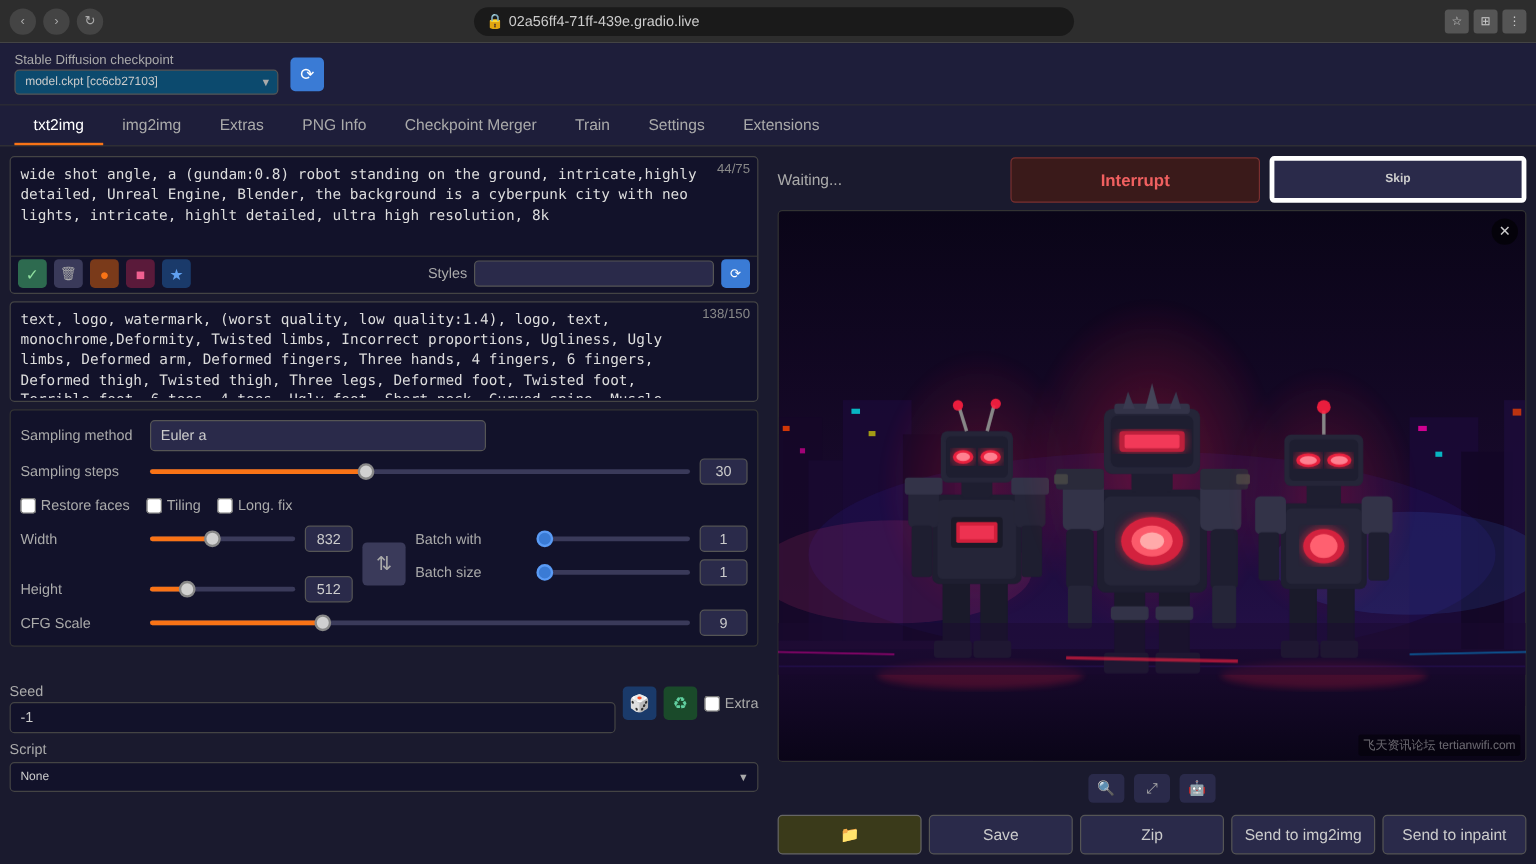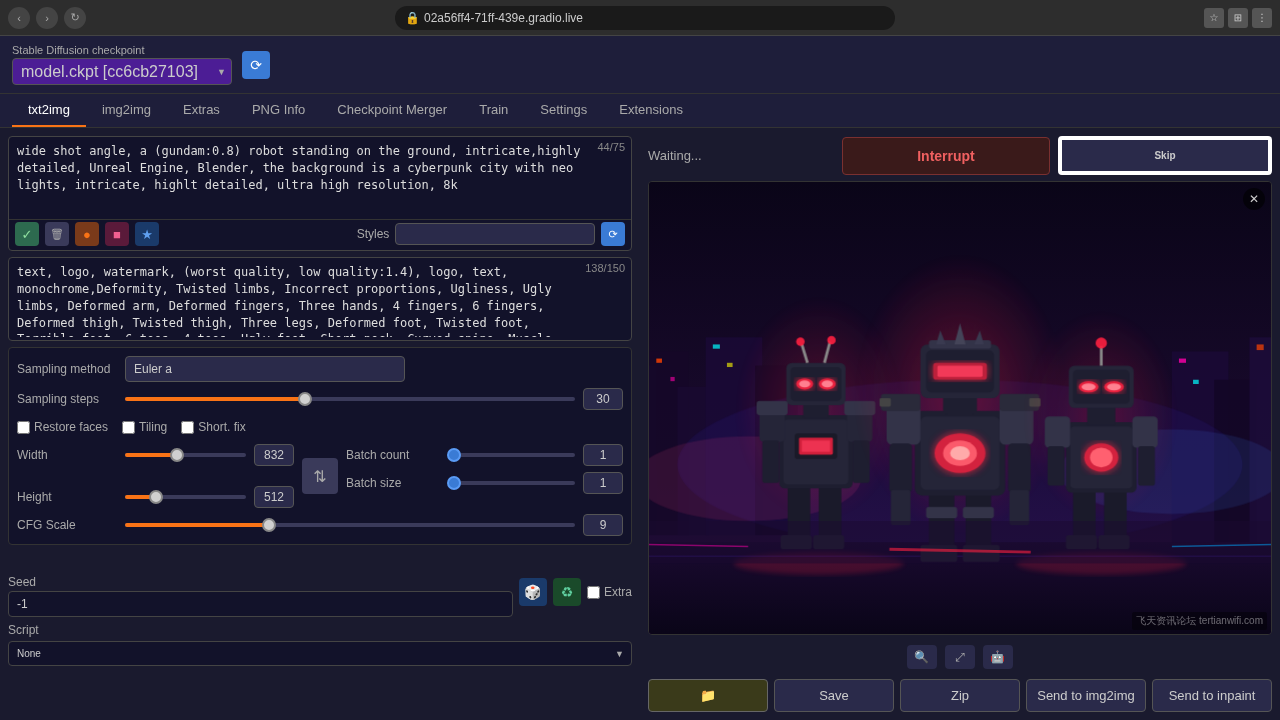--- a/index.html
+++ b/index.html
@@ -77,26 +77,26 @@
     .model-select-wrapper {
       display: flex;
       flex-direction: column;
     }
     .model-label {
       font-size: 11px;
       color: #aaa;
       margin-bottom: 2px;
     }
     .model-select {
-      background: #4c1d95;
+      background: #0c4a6e;
       border: 1px solid #555;
       color: #ccc;
       padding: 4px 24px 4px 8px;
       border-radius: 4px;
-      font-size: 16px;
+      font-size: 10px;
       width: 220px;
       appearance: none;
       cursor: pointer;
     }
     .model-select-container {
       position: relative;
     }
     .model-select-container::after {
       content: '▼';
       position: absolute;
@@ -622,21 +622,21 @@
           <label class="checkbox-item">
             <input type="checkbox" style="">
             <span>Restore faces</span>
           </label>
           <label class="checkbox-item">
             <input type="checkbox" style="">
             <span>Tiling</span>
           </label>
           <label class="checkbox-item">
             <input type="checkbox" style="">
-            <span>Short. fix</span>
+            <span>Long. fix</span>
           </label>
         </div>
 
         <div class="size-batch-grid">
 
           <div class="size-controls">
 
             <div class="size-row">
               <div class="slider-label">Width</div>
               <div class="slider-container">
@@ -658,21 +658,21 @@
               </div>
               <div class="slider-value">512</div>
             </div>
           </div>
 
           <div class="swap-btn">⇅</div>
 
           <div class="batch-controls">
 
             <div class="batch-row">
-              <div class="slider-label">Batch count</div>
+              <div class="slider-label">Batch with</div>
               <div class="slider-container">
                 <div class="slider-bg">
                   <div class="slider-fill" style="width:0%;"></div>
                   <div class="slider-handle blue-handle" style="left:0%;"></div>
                 </div>
               </div>
               <div class="slider-value">1</div>
             </div>
 
             <div class="batch-row">

